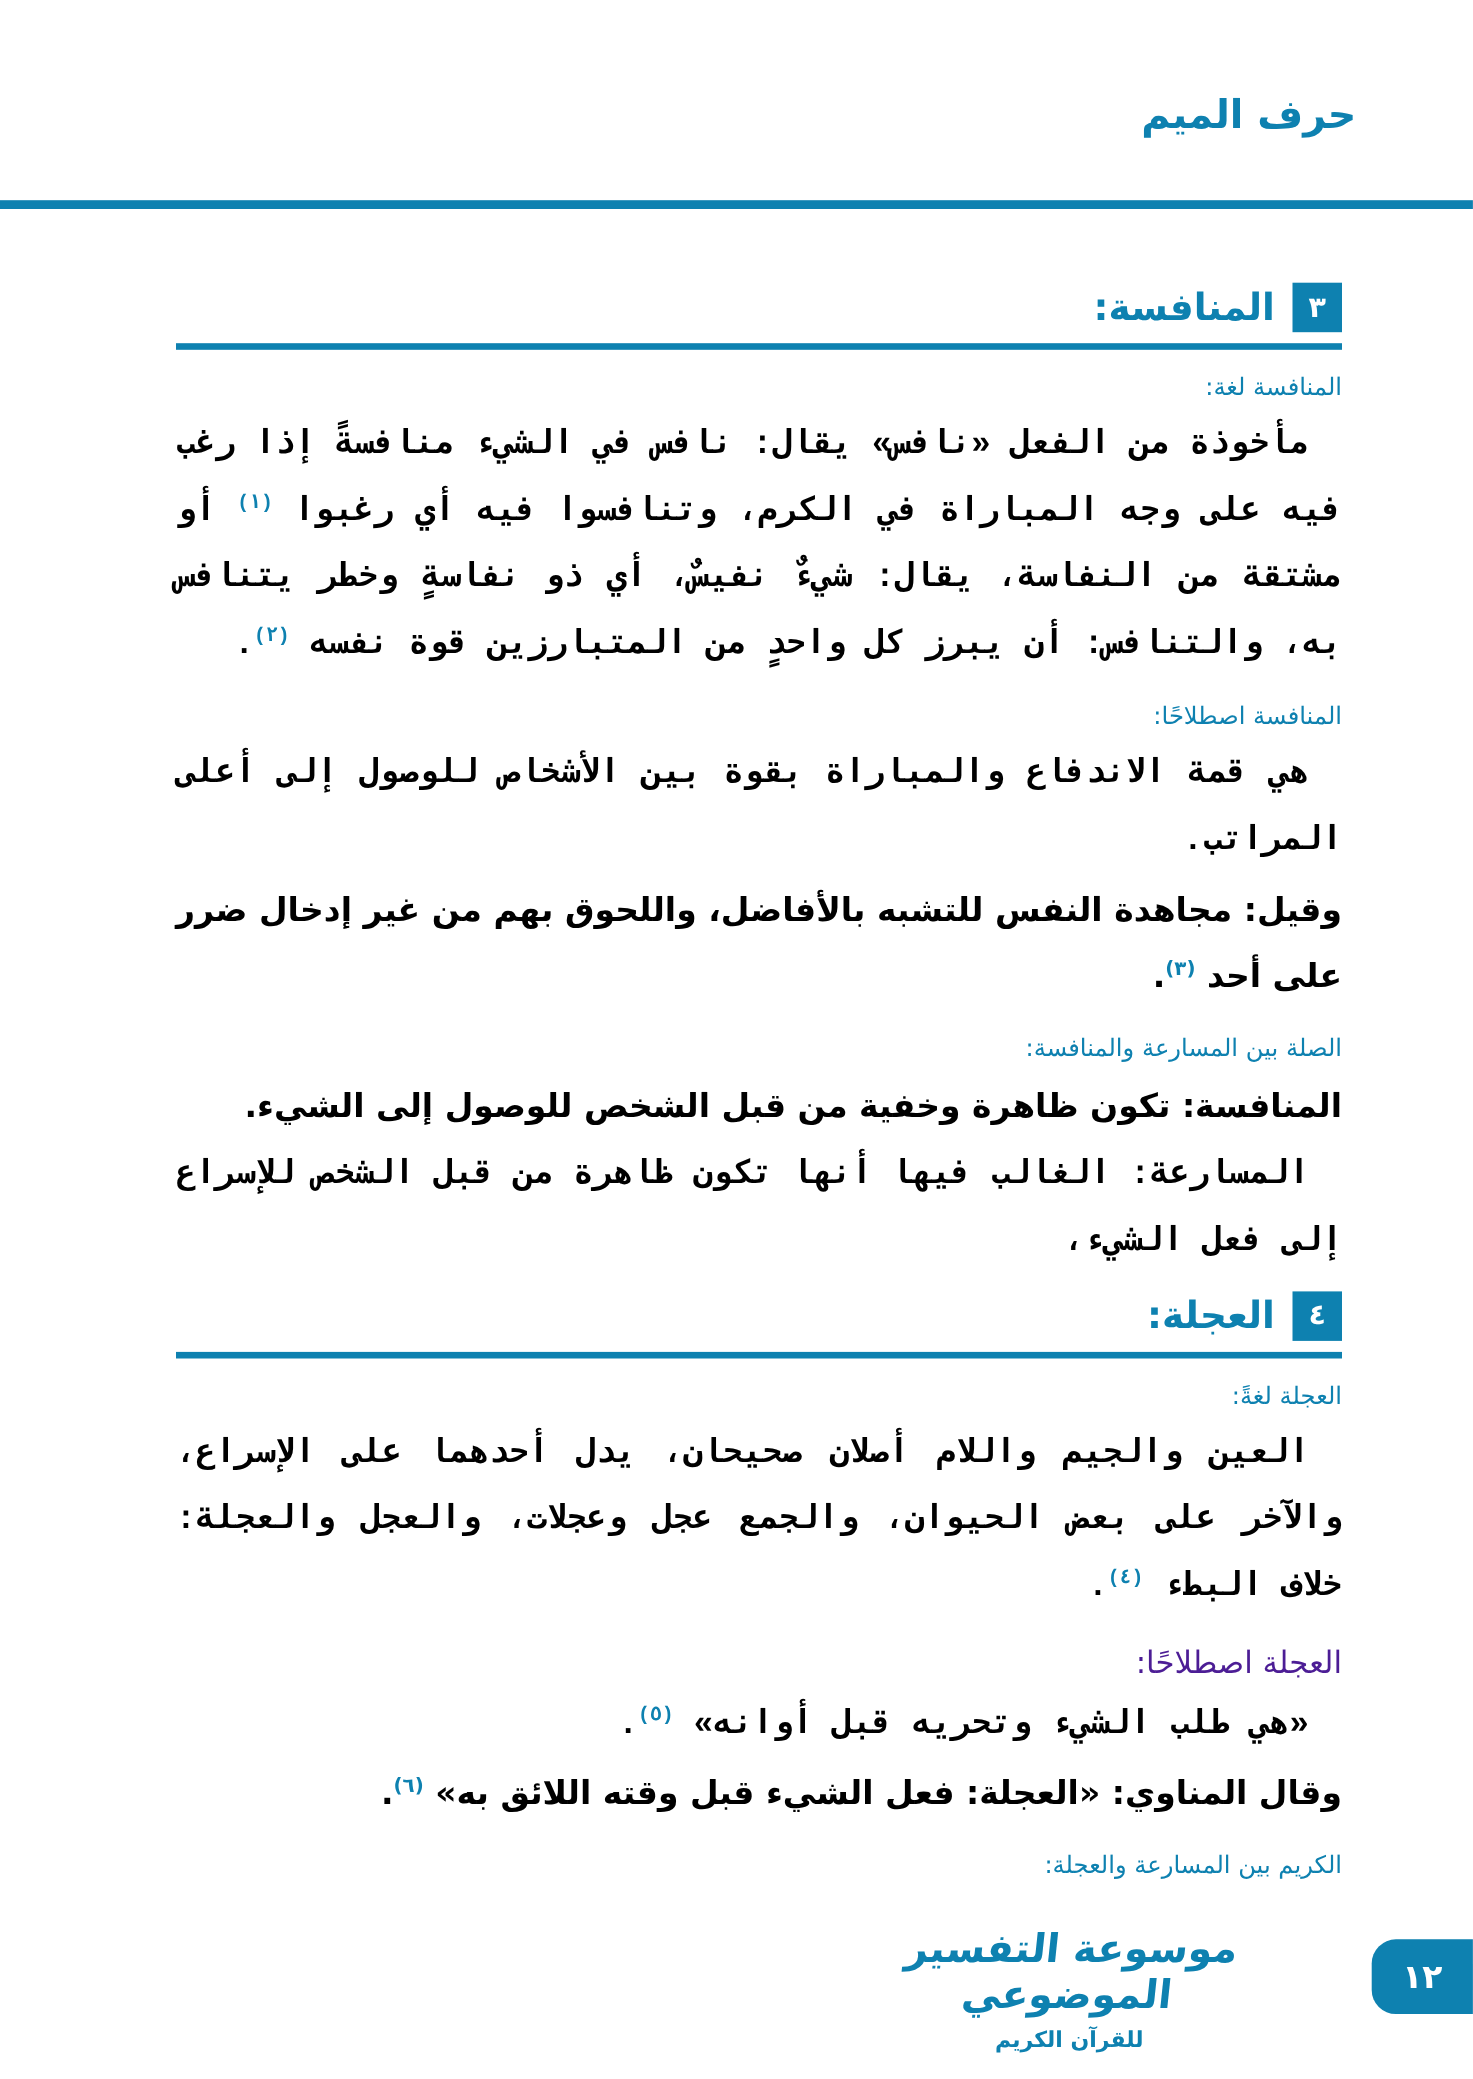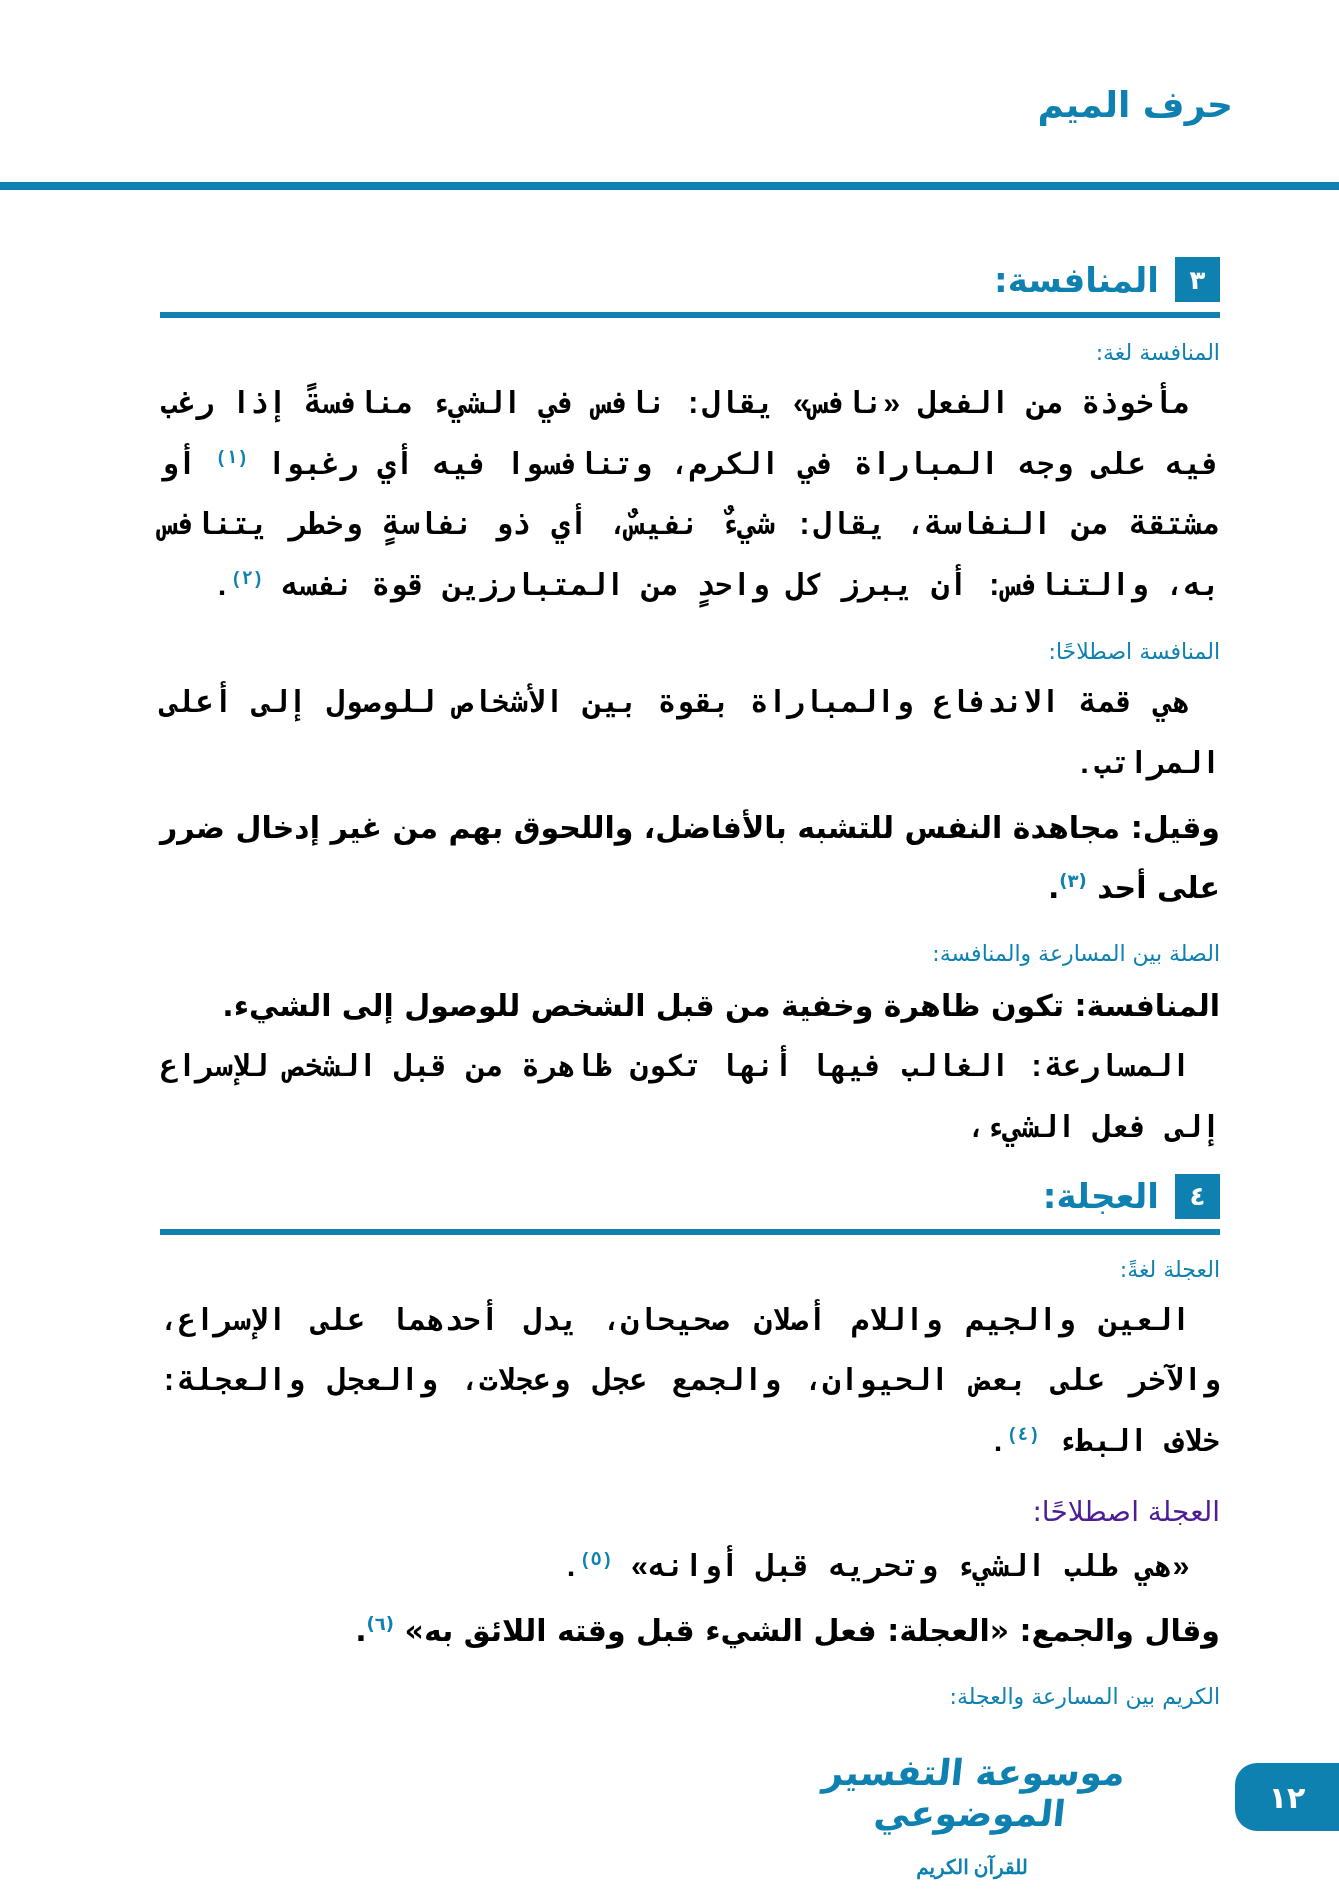--- a/index.html
+++ b/index.html
@@ -44,24 +44,24 @@
   sup.fn-ref {
     color: var(--accent); font-size: 18px; font-weight: bold;
     vertical-align: super; line-height: 0;
   }
 
   .publisher-logo {
     position: absolute; top: 1752px; right: 152px; width: 430px;
     text-align: center; color: var(--accent); font-weight: bold;
   }
   .publisher-logo .logo-line1 { font-size: 36px; transform: skewX(-6deg); }
-  .publisher-logo .logo-line2 { font-size: 20px; margin-top: 21px; font-family: Liberation Serif, serif; }
+  .publisher-logo .logo-line2 { font-size: 20px; margin-top: 8px; }
 
   .page-tab {
-    position: absolute; top: 1763px; right: 0; width: 104px; height: 68px;
+    position: absolute; top: 1763px; right: 0; width: 92px; height: 68px;
     background: var(--accent); border-radius: 22px 0 0 22px;
     display: flex; align-items: center; justify-content: center;
     color: #ffffff; font-size: 30px; font-weight: bold;
   }
 </style>
 </head>
 <body>
 
 <div class="chapter-title">حرف الميم</div>
 <div class="top-rule"></div>
@@ -86,21 +86,21 @@
       <div class="num-box">
         <span>٤</span>
       </div>
       <div class="section-title">العجلة:</div>
     </div>
     <div class="section-rule"></div>
     <div class="subheading">العجلة لغةً:</div>
     <p class="body-para indent"><span>العين والجيم واللام أصلان صحيحان، يدل أحدهما على الإسراع، والآخر على بعض الحيوان، والجمع عجل وعجلات، والعجل والعجلة: خلاف البطء </span><sup class="fn-ref">(٤)</sup><span>.</span></p>
     <div class="subheading black">العجلة اصطلاحًا:</div>
     <p class="body-para indent"><span>«هي طلب الشيء وتحريه قبل أوانه» </span><sup class="fn-ref">(٥)</sup><span>.</span></p>
-    <p class="body-para"><span>وقال والجمع: «العجلة: فعل الشيء قبل وقته اللائق به» </span><sup class="fn-ref">(٦)</sup><span>.</span></p>
+    <p class="body-para"><span>وقال المناوي: «العجلة: فعل الشيء قبل وقته اللائق به» </span><sup class="fn-ref">(٦)</sup><span>.</span></p>
     <div class="subheading">الكريم بين المسارعة والعجلة:</div>
   </div>
 
 <div class="publisher-logo">
   <div class="logo-line1">موسوعة التفسير الموضوعي</div>
   <div class="logo-line2">للقرآن الكريم</div>
 </div>
 
 <div class="page-tab">
   <span>١٢</span>

